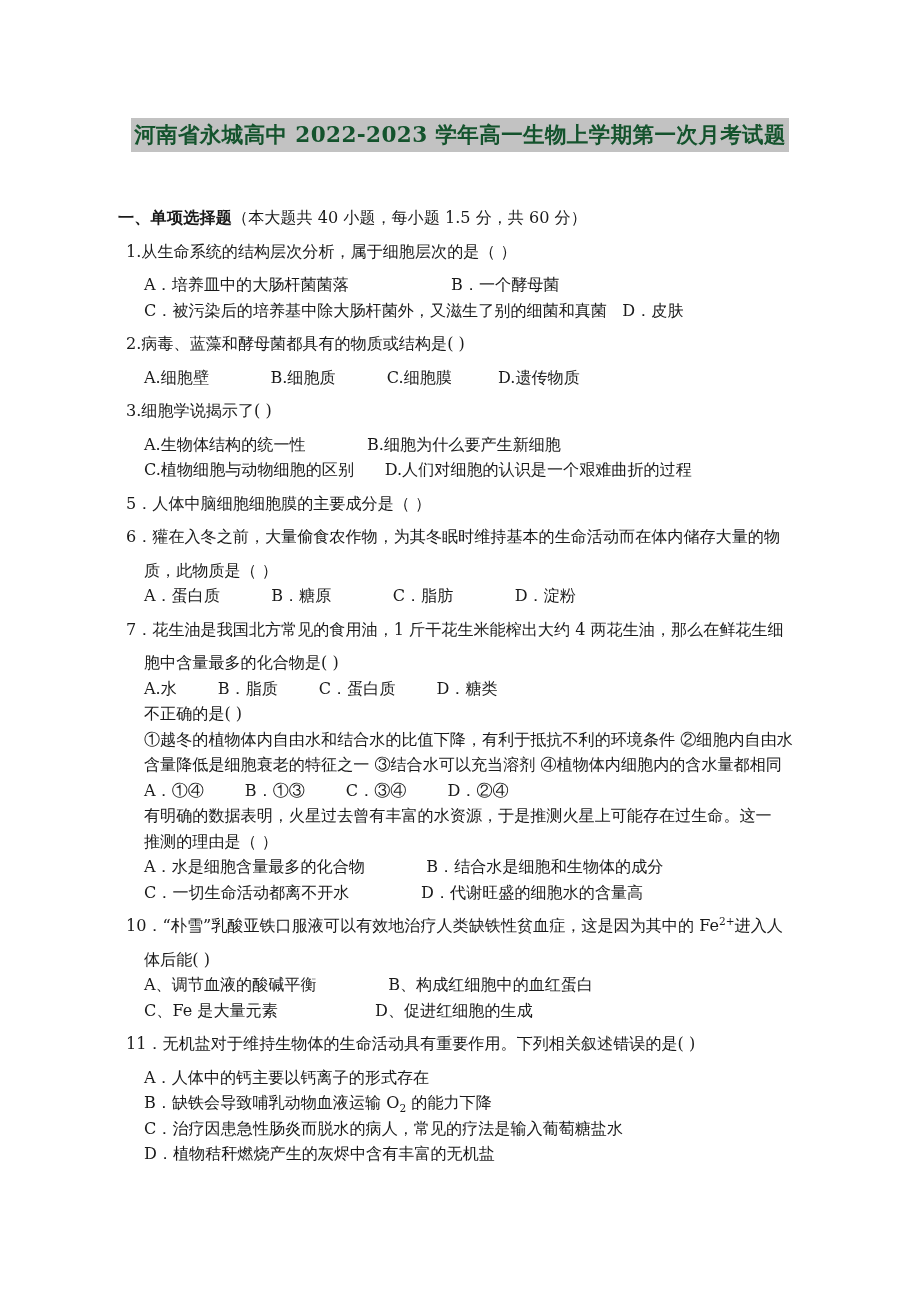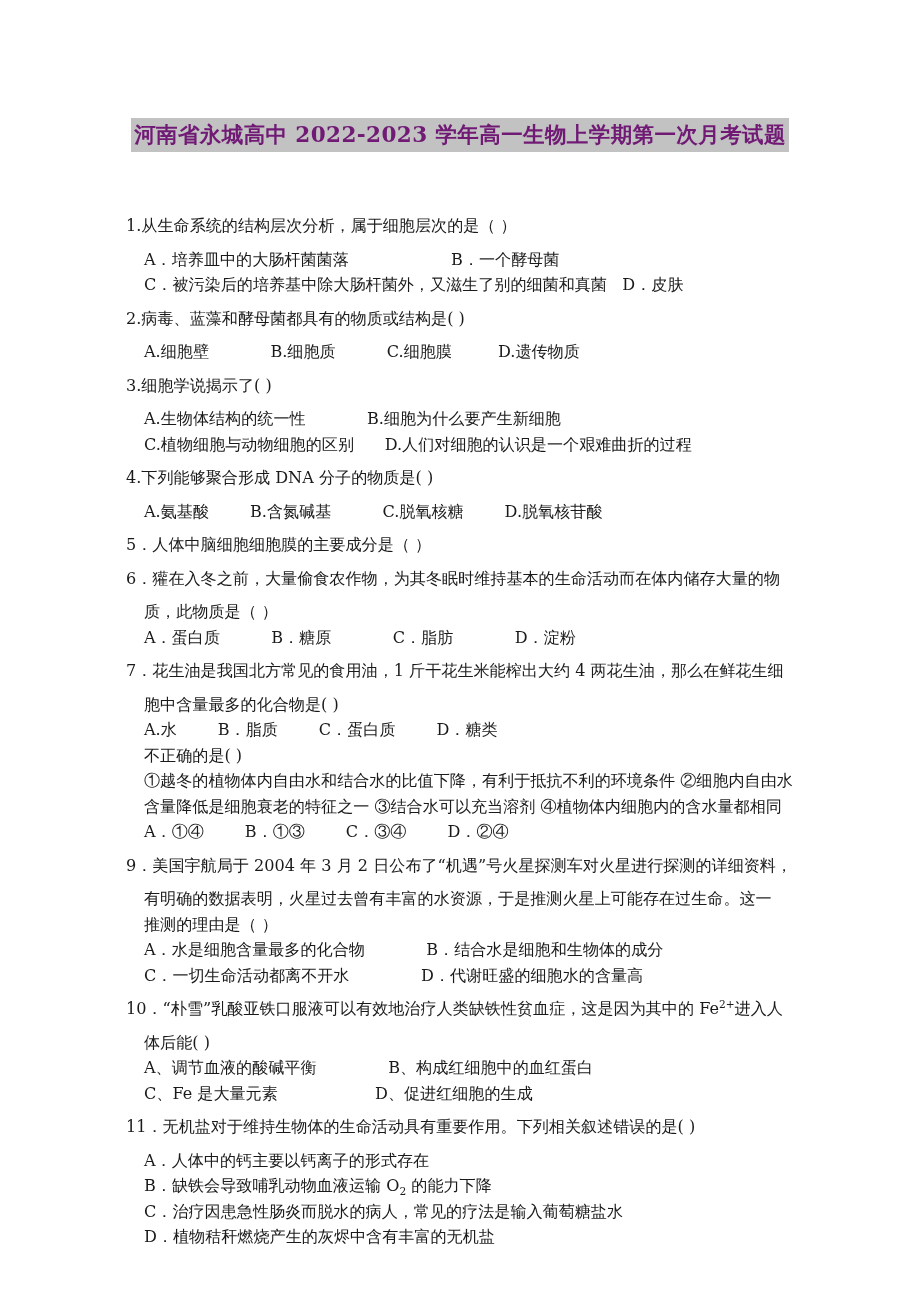--- a/index.html
+++ b/index.html
@@ -27,21 +27,21 @@
   .title-wrap {
     position: absolute;
     top: 118px;
     left: 0;
     width: 920px;
     text-align: center;
   }
   .doc-title {
     display: inline-block;
     background: #c2c2c2;
-    color: #701a75;
+    color: #14532d;
     font-family: "DejaVu Serif", "Liberation Serif", serif;
     font-weight: bold;
     font-size: 21.5px;
     line-height: 1.45;
     letter-spacing: 0.4px;
     padding: 1px 3px 2px 3px;
     white-space: nowrap;
   }
 
   
@@ -104,20 +104,21 @@
 <body>
 
 <div class="page">
 
   <div class="title-wrap">
     <span class="doc-title">河南省永城高中 2022-2023 学年高一生物上学期第一次月考试题</span>
   </div>
 
   <div class="body-block">
 
+    <p class="sec-head"><span class="sec-title">一、单项选择题</span><span class="sec-sub">（本大题共 40 小题，每小题 1.5 分，共 60 分）</span></p>
 
     <div class="q">
       <p class="q-stem">1.从生命系统的结构层次分析，属于细胞层次的是（      ）</p>
       <div class="opts">
         <div class="opt-row">A．培养皿中的大肠杆菌菌落                    B．一个酵母菌</div>
         <div class="opt-row">C．被污染后的培养基中除大肠杆菌外，又滋生了别的细菌和真菌   D．皮肤</div>
       </div>
     </div>
 
     <div class="q">
@@ -128,26 +129,20 @@
     </div>
 
     <div class="q">
       <p class="q-stem">3.细胞学说揭示了(      )</p>
       <div class="opts">
         <div class="opt-row">A.生物体结构的统一性            B.细胞为什么要产生新细胞</div>
         <div class="opt-row">C.植物细胞与动物细胞的区别      D.人们对细胞的认识是一个艰难曲折的过程</div>
       </div>
     </div>
 
-    <div class="q">
-      <p class="q-stem">4.下列能够聚合形成 DNA 分子的物质是(      )</p>
-      <div class="opts">
-        <div class="opt-row">A.氨基酸        B.含氮碱基          C.脱氧核糖        D.脱氧核苷酸</div>
-      </div>
-    </div>
 
     <div class="q">
       <p class="q-stem">5．人体中脑细胞细胞膜的主要成分是（      ）</p>
     </div>
 
     <div class="q">
       <p class="q-stem">6．獾在入冬之前，大量偷食农作物，为其冬眠时维持基本的生命活动而在体内储存大量的物</p>
       <p class="sub-line">质，此物质是（      ）</p>
       <div class="opts">
         <div class="opt-row">A．蛋白质          B．糖原            C．脂肪            D．淀粉</div>
@@ -164,21 +159,20 @@
 
     <div class="q">
       <p class="sub-line">不正确的是(      )</p>
       <p class="sub-line flow">①越冬的植物体内自由水和结合水的比值下降，有利于抵抗不利的环境条件 ②细胞内自由水含量降低是细胞衰老的特征之一 ③结合水可以充当溶剂 ④植物体内细胞内的含水量都相同</p>
       <div class="opts">
         <div class="opt-row">A．①④        B．①③        C．③④        D．②④</div>
       </div>
     </div>
 
     <div class="q">
-      <p class="q-stem">9．美国宇航局于 2004 年 3 月 2 日公布了“机遇”号火星探测车对火星进行探测的详细资料，</p>
       <p class="sub-line">有明确的数据表明，火星过去曾有丰富的水资源，于是推测火星上可能存在过生命。这一</p>
       <p class="sub-line">推测的理由是（      ）</p>
       <div class="opts">
         <div class="opt-row">A．水是细胞含量最多的化合物            B．结合水是细胞和生物体的成分</div>
         <div class="opt-row">C．一切生命活动都离不开水              D．代谢旺盛的细胞水的含量高</div>
       </div>
     </div>
 
     <div class="q">
       <p class="q-stem"><span>10．“朴雪”乳酸亚铁口服液可以有效地治疗人类缺铁性贫血症，这是因为其中的 Fe</span><sup>2+</sup><span>进入人</span></p>

